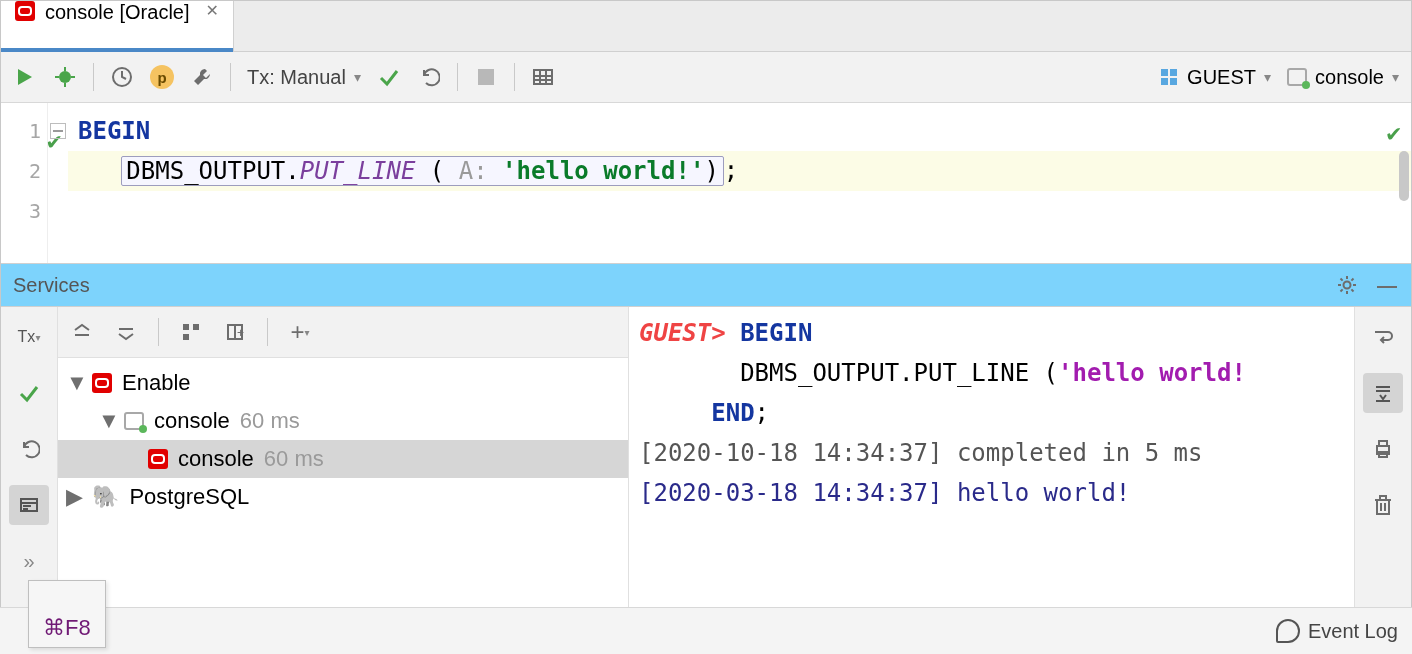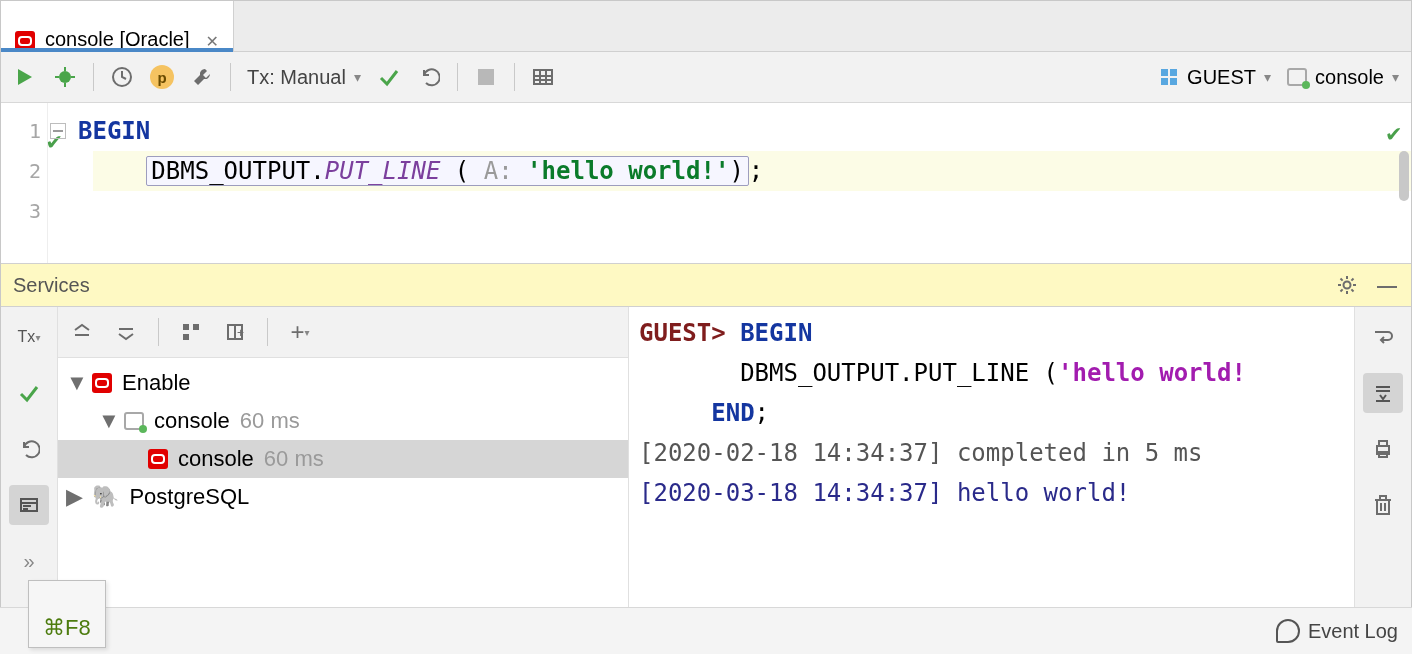--- a/index.html
+++ b/index.html
@@ -1,19 +1,19 @@
 <!DOCTYPE html>
 <html><head>
 <meta charset="utf-8">
 <style>
   html,body{margin:0;padding:0;width:1412px;height:654px;background:#f2f2f2;font-family:"Segoe UI",Arial,sans-serif;font-size:20px;color:#000;overflow:hidden;}
   .root{width:1412px;height:654px;display:flex;flex-direction:column;border:1px solid #c8c8c8;box-sizing:border-box;}
   
   .tabs-row{height:50px;background:#ececec;display:flex;align-items:flex-end;border-bottom:1px solid #d0d0d0;}
-  .tab{display:flex;align-items:flex-end;gap:10px;height:50px;padding:0 14px;background:#fff;border-right:1px solid #d0d0d0;position:relative;}
+  .tab{display:flex;align-items:flex-start;gap:10px;height:50px;padding:0 14px;background:#fff;border-right:1px solid #d0d0d0;position:relative;}
   .tab::after{content:"";position:absolute;left:0;right:0;bottom:-1px;height:4px;background:#4a88c7;}
   .tab .close{color:#777;font-size:16px;margin-left:6px;}
   .oracle-icon{width:20px;height:20px;background:#e10000;border-radius:3px;display:flex;align-items:center;justify-content:center;}
   .oracle-icon::before{content:"";width:10px;height:6px;border:2px solid #fff;border-radius:4px;display:block;}
   
   .toolbar{height:50px;background:#f2f2f2;border-bottom:1px solid #d8d8d8;display:flex;align-items:center;justify-content:space-between;padding:0 12px;}
   .left-tools,.right-tools{display:flex;align-items:center;gap:16px;}
   .sep{width:1px;height:28px;background:#c9c9c9;}
   .tx-label{color:#444;display:flex;align-items:center;gap:8px;}
   .chev{font-size:14px;color:#888;}
@@ -30,57 +30,57 @@
   .gutter{width:40px;text-align:right;color:#a6a6a6;padding:8px 6px 0 0;font-size:20px;border-right:1px solid #eee;}
   .fold-col{width:20px;padding-top:8px;}
   .fold-mark{width:14px;height:14px;border:1px solid #bdbdbd;margin:12px auto 24px;position:relative;}
   .fold-mark.minus::before{content:"";position:absolute;left:2px;right:2px;top:6px;height:2px;background:#9a9a9a;}
   .code{padding:8px 0 0 0;flex:1;position:relative;}
   .code .kw{color:#1436a0;font-weight:600;}
   .code .fn{color:#7b3f9d;font-style:italic;}
   .code .str{color:#0a7b2a;font-weight:600;}
   .code .hint{color:#9a9a9a;}
   .code-line{padding:0 0 0 10px;white-space:pre;}
-  .code-line.hl{background:#fcfce6;margin-left:25px;}
+  .code-line.hl{background:#fcfce6;}
   .box{border:1px solid #9d9dbe;padding:0 4px;border-radius:2px;background:#f6f6ff;}
   .editor .check{position:absolute;left:46px;top:18px;color:#49a04b;font-weight:bold;}
   .editor .check-top-right{position:absolute;right:10px;top:10px;color:#49a04b;font-weight:bold;}
   .editor .scroll-thumb{position:absolute;right:2px;top:48px;width:10px;height:50px;background:#c8c8c8;border-radius:5px;}
   
-  .services-header{height:42px;background:#fef9c3;border-top:1px solid #d0d0d0;border-bottom:1px solid #d0d0d0;display:flex;align-items:center;justify-content:space-between;padding:0 12px;}
+  .services-header{height:42px;background:#7dd3fc;border-top:1px solid #d0d0d0;border-bottom:1px solid #d0d0d0;display:flex;align-items:center;justify-content:space-between;padding:0 12px;}
   .services-header .title{color:#555;}
   .services-header .right{display:flex;gap:16px;color:#7a7a7a;}
   .services{flex:1;display:flex;min-height:0;justify-content:flex-end;}
   
   .side-gutter{width:56px;background:#f2f2f2;border-right:1px solid #e0e0e0;display:flex;flex-direction:column;align-items:center;gap:16px;padding-top:10px;}
   .side-btn{width:40px;height:40px;display:flex;align-items:center;justify-content:center;color:#6d6d6d;border-radius:4px;}
   .side-btn.sel{background:#d4d4d4;}
   
   .tree-panel{width:570px;background:#fff;display:flex;flex-direction:column;}
   .tree-toolbar{height:50px;background:#f2f2f2;border-bottom:1px solid #e0e0e0;display:flex;align-items:center;gap:20px;padding:0 12px;}
   .tree{flex:1;font-size:22px;padding-top:6px;}
   .node{display:flex;align-items:center;gap:10px;height:38px;padding:0 8px;}
   .node.sel{background:#d6d6d6;}
   .arrow{width:16px;text-align:center;color:#6f6f6f;}
   .dim{color:#9a9a9a;}
   .pg-icon{color:#2f6fb0;font-weight:bold;}
   
   .output{flex:1;background:#fff;font-family:"Menlo","Consolas",monospace;font-size:24px;line-height:40px;padding:6px 10px;white-space:pre;overflow:hidden;border-left:1px solid #e0e0e0;}
   .output .kw{color:#1436a0;font-weight:600;}
-  .output .prompt{color:#7f1d1d;font-weight:600;}
+  .output .prompt{color:#ef4444;font-style:italic;font-weight:600;}
   .output .str{color:#a21caf;font-weight:600;}
   .output .ts{color:#555;}
   .output .msg{color:#2a2a8a;margin-top:28px;}
   
   .side-gutter.right{border-right:none;border-left:1px solid #e0e0e0;}
   
   .status{position:absolute;left:0;right:0;bottom:0;height:46px;background:#f4f4f4;border-top:1px solid #d8d8d8;display:flex;align-items:center;justify-content:flex-end;padding:0 14px;color:#444;}
   .status .chat-icon{width:20px;height:20px;border:2px solid #555;border-radius:50% 50% 50% 2px;margin-right:8px;}
   .tooltip{position:absolute;left:28px;bottom:6px;background:#f6f6f6;border:1px solid #bfbfbf;padding:6px 14px;font-size:22px;color:#333;display:flex;gap:14px;align-items:center;box-shadow:2px 2px 4px rgba(0,0,0,.1);}
-  .tooltip .shortcut{color:#4d7c0f;margin-top:28px;}
+  .tooltip .shortcut{color:#701a75;margin-top:28px;}
 </style>
 </head>
 <body>
 
 <div class="root">
 
   <div class="tabs-row">
     <div class="tab">
       <span class="oracle-icon"></span>
       <span>console [Oracle]</span>
@@ -291,21 +291,21 @@
           <span class="arrow">▶</span>
           <span class="pg-icon">🐘</span>
           <span>PostgreSQL</span>
         </div>
       </div>
     </div>
 
     <div class="output"><span class="prompt">GUEST&gt;</span> <span class="kw">BEGIN</span>
 <span>       DBMS_OUTPUT.PUT_LINE (</span><span class="str">'hello world!</span>
 <span class="kw" style="padding-left:0;">     END</span>;
-<span class="ts">[2020-02-18 14:34:37] completed in 5 ms</span>
+<span class="ts">[2020-10-18 14:34:37] completed in 5 ms</span>
 <span class="msg">[2020-03-18 14:34:37] hello world!</span></div>
 
     <div class="side-gutter right">
       <div class="side-btn">
           <svg width="22" height="22" viewBox="0 0 22 22">
             <path d="M3 6h13a4 4 0 0 1 0 8h-6" fill="none" stroke="#6d6d6d" stroke-width="2"></path>
             <polyline points="12,11 9,14 12,17" fill="none" stroke="#6d6d6d" stroke-width="2"></polyline>
           </svg>
         </div>
       <div class="side-btn sel">

